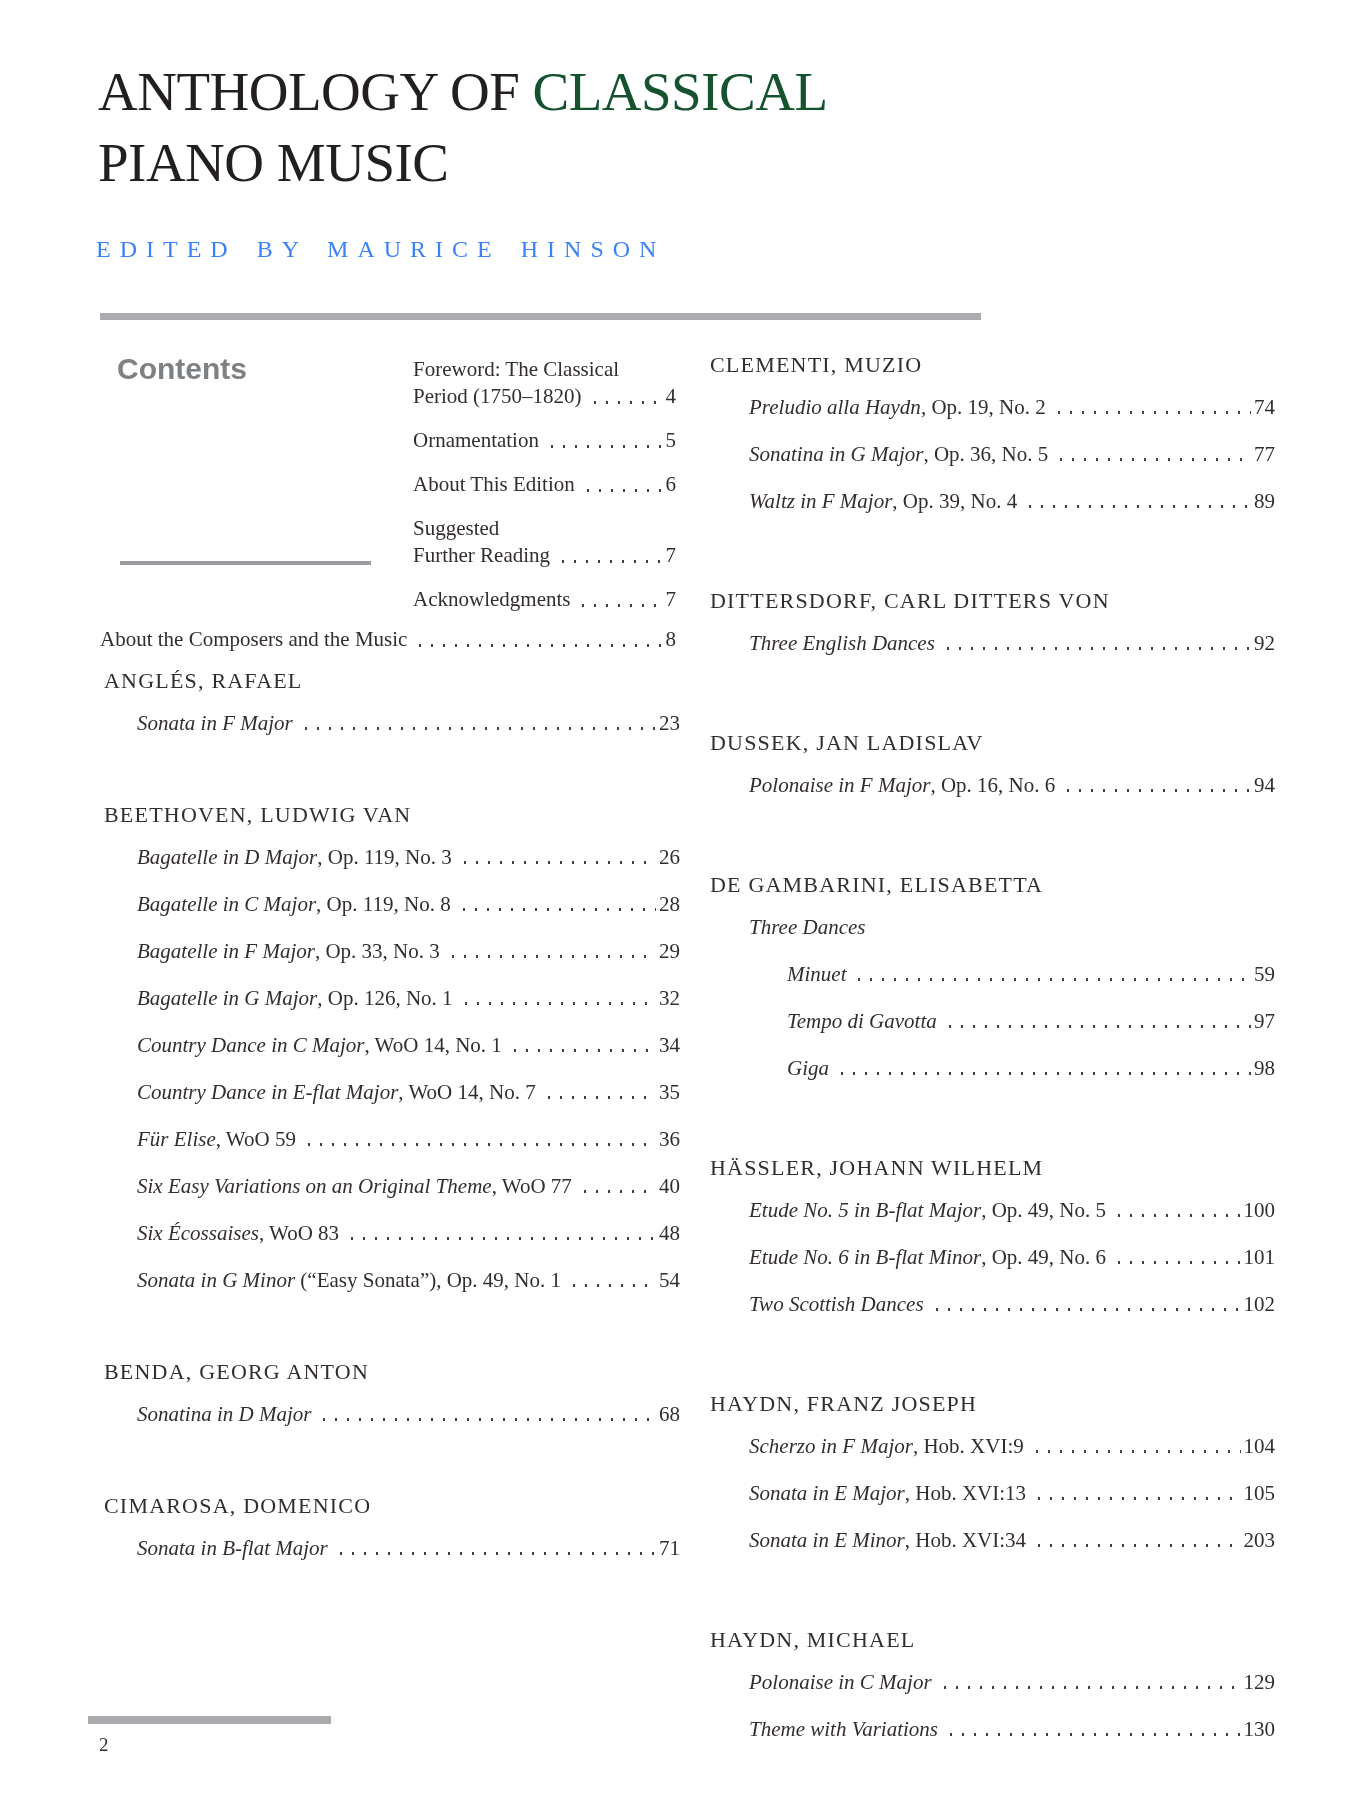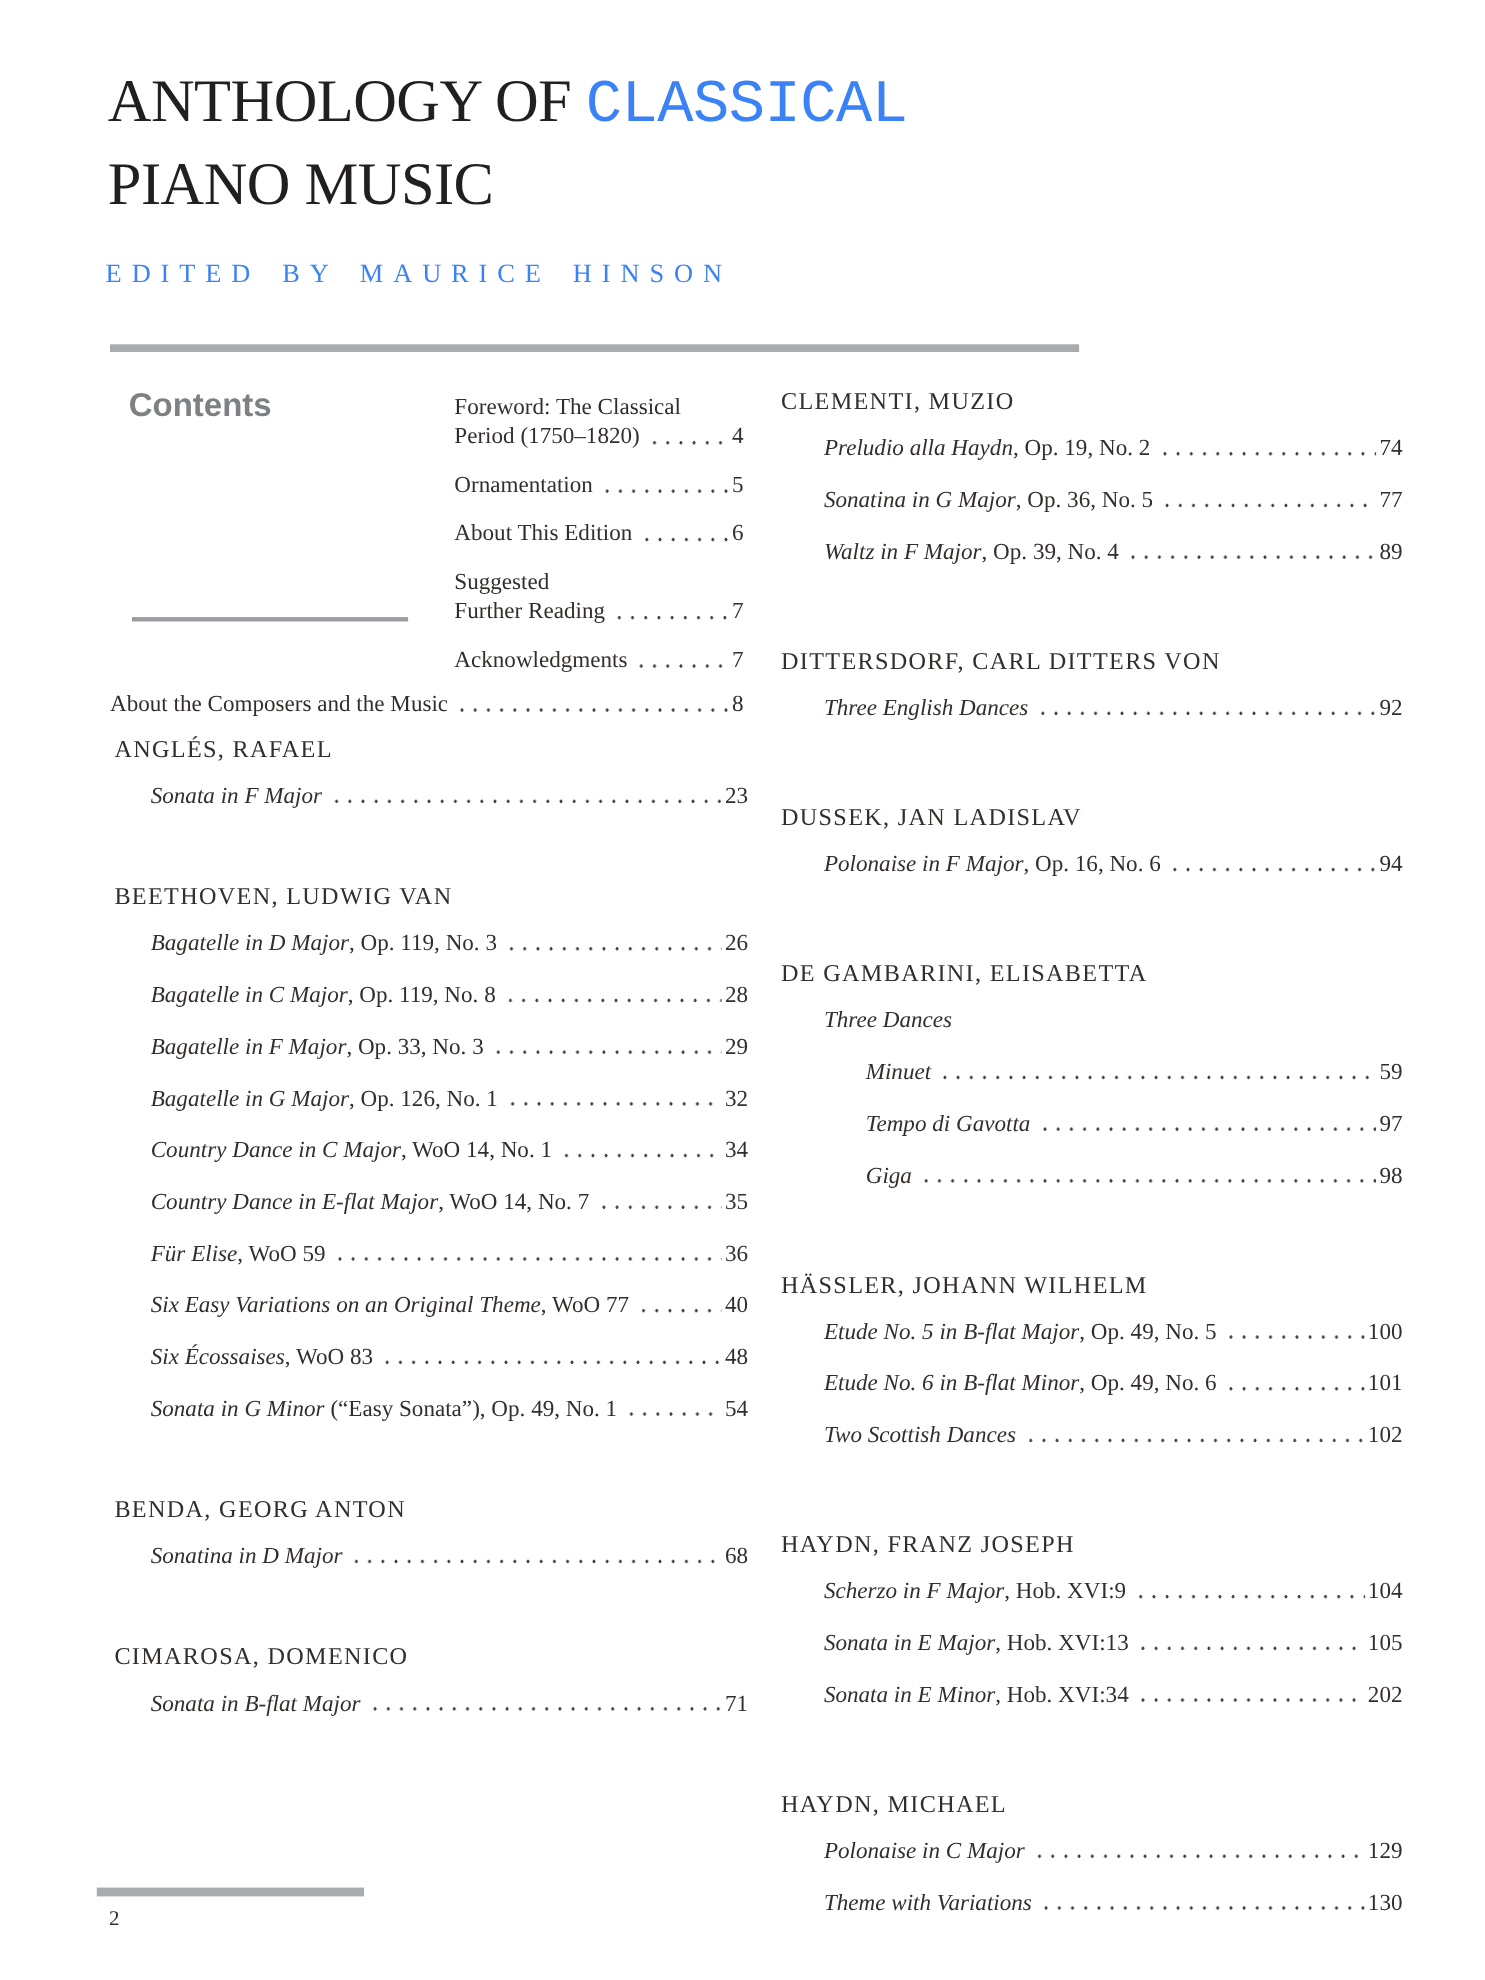--- a/index.html
+++ b/index.html
@@ -12,21 +12,21 @@
     overflow:hidden;
   }
   
   .book-title{
     position:absolute;left:98px;top:56px;
     font-size:55px;line-height:71px;
     letter-spacing:-0.5px;
     color:#231f20;
     font-weight:normal;margin:0;
   }
-  .title-gray{color:#3b82f6;font-family:Liberation Mono, monospace;}
+  .title-gray{color:#14532d;}
   .subtitle{
     position:absolute;left:96px;top:236px;
     font-size:24px;letter-spacing:9px;word-spacing:5px;
     color:#3b82f6;
     text-align:center;
   }
   .title-rule{
     position:absolute;left:100px;top:313px;
     width:881px;height:7px;background:#a9abae;
   }
@@ -342,21 +342,21 @@
         <div class="entry">
           <span class="wtitle">Sonata in E Major</span>
           <span class="wdetail">, Hob. XVI:13</span>
           <span class="leader"></span>
           <span class="pg">105</span>
         </div>
         <div class="entry">
           <span class="wtitle">Sonata in E Minor</span>
           <span class="wdetail">, Hob. XVI:34</span>
           <span class="leader"></span>
-          <span class="pg">202</span>
+          <span class="pg">203</span>
         </div>
       </section>
       <section class="sec">
         <h3 class="composer">HAYDN, MICHAEL</h3>
         <div class="entry">
           <span class="wtitle">Polonaise in C Major</span>
           <span class="leader"></span>
           <span class="pg">129</span>
         </div>
         <div class="entry">

